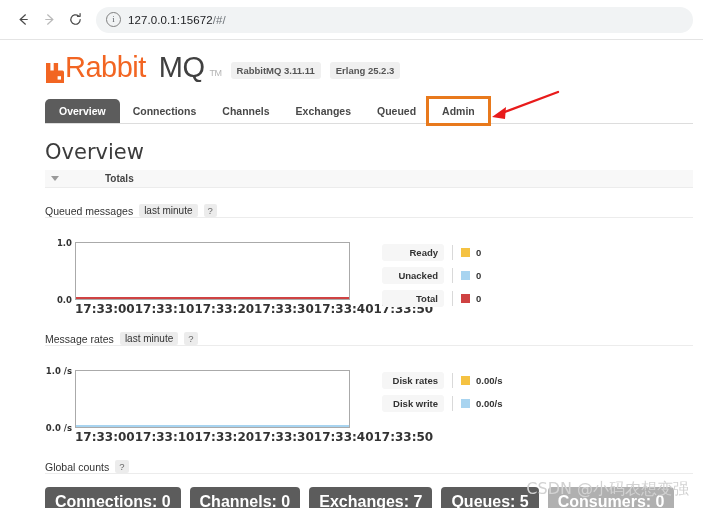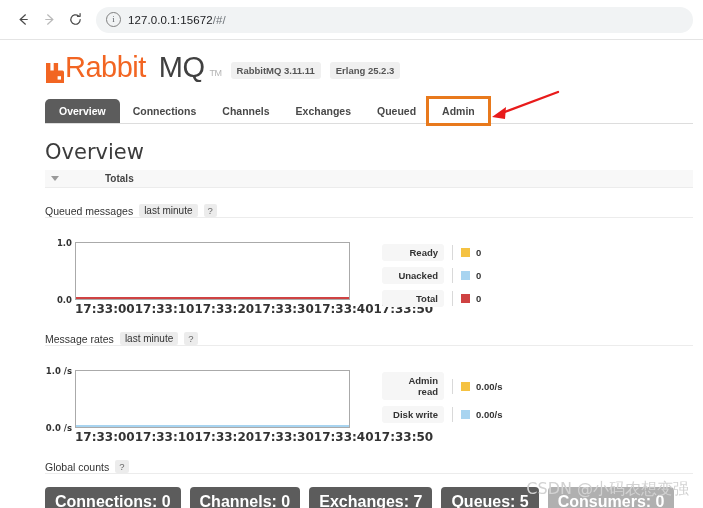--- a/index.html
+++ b/index.html
@@ -472,21 +472,21 @@
         <div class="x-lab">17:33:10</div>
         <div class="x-lab">17:33:20</div>
         <div class="x-lab">17:33:30</div>
         <div class="x-lab">17:33:40</div>
         <div class="x-lab">17:33:50</div>
       </div>
     </div>
 
     <div class="legend">
       <div class="legend-row">
-        <div class="legend-label">Admin read</div>
+        <div class="legend-label">Disk rates</div>
         <div class="legend-sep"></div>
         <div class="swatch" style="background:#f5c242;"></div>
         <div class="legend-val">0.00/s</div>
       </div>
       <div class="legend-row">
         <div class="legend-label">Disk write</div>
         <div class="legend-sep"></div>
         <div class="swatch" style="background:#a8d4f0;"></div>
         <div class="legend-val">0.00/s</div>
       </div>

